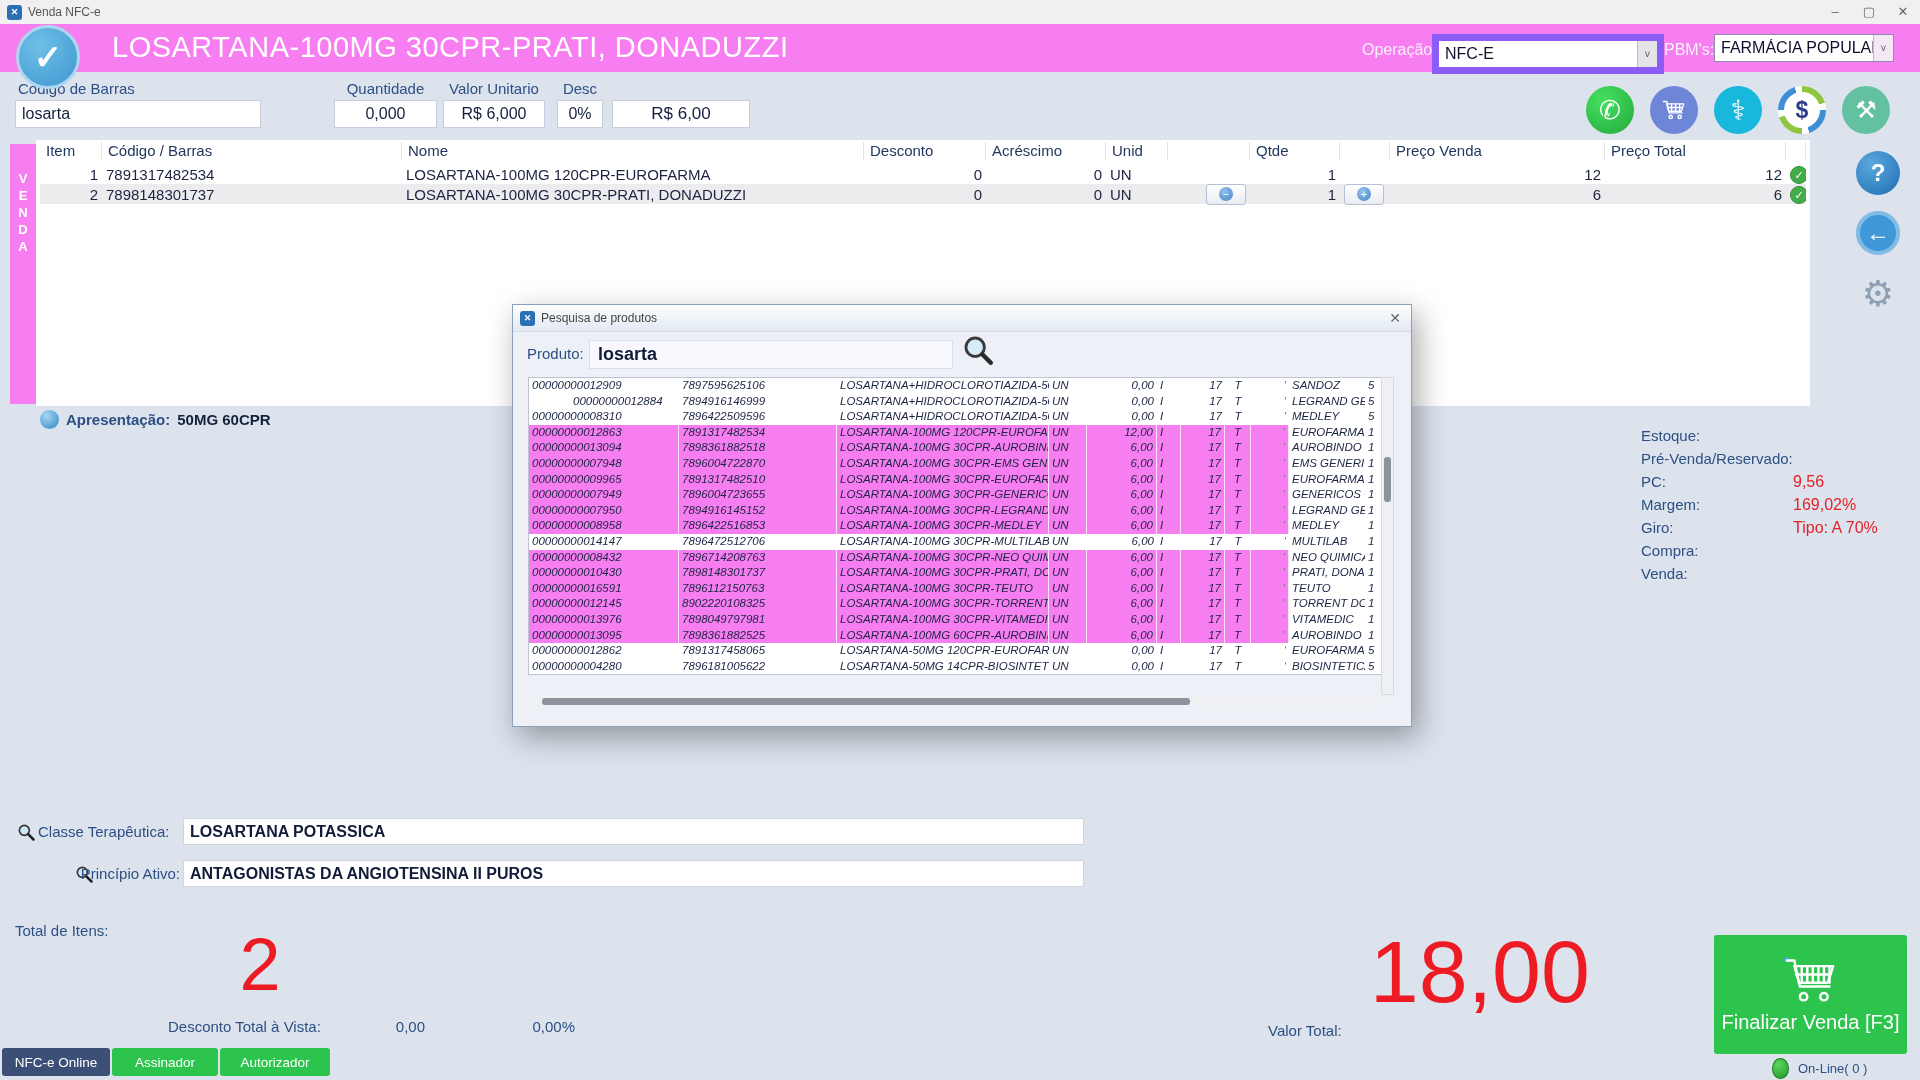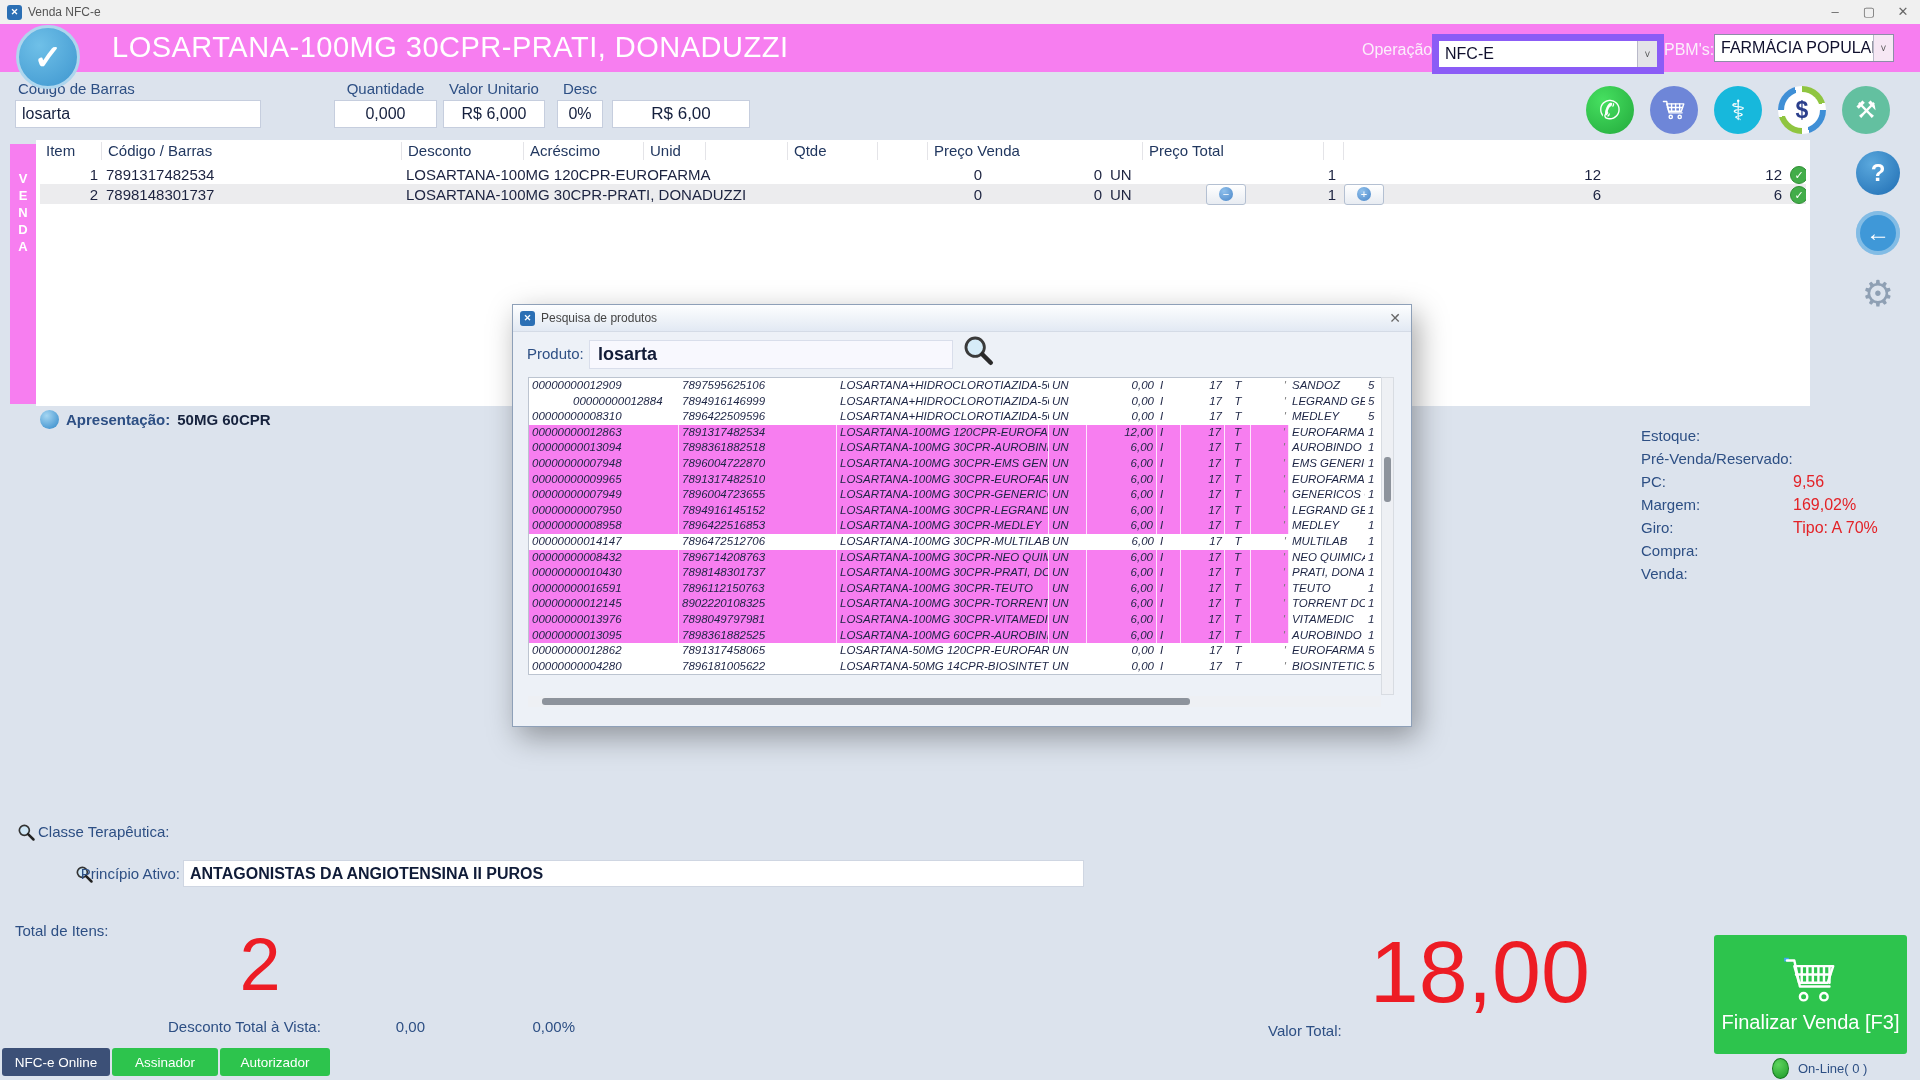--- a/index.html
+++ b/index.html
@@ -211,20 +211,21 @@
       <div>V</div>
       <div>E</div>
       <div>N</div>
       <div>D</div>
       <div>A</div>
     </div>
   <div id="sale-table">
     <div id="sale-hdr">
         <div class="shc" style="width: 62px;">Item</div>
         <div class="shc" style="width: 300px;">Código / Barras</div>
+        <div class="shc" style="width: 462px;">Nome</div>
         <div class="shc" style="width: 122px;">Desconto</div>
         <div class="shc" style="width: 120px;">Acréscimo</div>
         <div class="shc" style="width: 62px;">Unid</div>
         <div class="shc" style="width: 82px;"></div>
         <div class="shc" style="width: 90px;">Qtde</div>
         <div class="shc" style="width: 50px;"></div>
         <div class="shc" style="width: 215px;">Preço Venda</div>
         <div class="shc" style="width: 181px;">Preço Total</div>
         <div class="shc" style="width: 20px;"></div>
       </div>
@@ -580,20 +581,21 @@
       </div>
   </div>
 
   <span class="mag-ico" style="left:16px;top:822px;">
     <svg width="20" height="20" viewBox="0 0 24 24">
         <circle cx="10" cy="10" r="6" fill="#cfe6f5" stroke="#333" stroke-width="2"></circle>
         <line x1="14.5" y1="14.5" x2="21" y2="21" stroke="#222" stroke-width="3" stroke-linecap="round"></line>
       </svg>
   </span>
   <span id="classe-label">Classe Terapêutica:</span>
+  <div class="big-field" id="classe-field">LOSARTANA POTASSICA</div>
 
   <span class="mag-ico" style="left:74px;top:864px;">
     <svg width="20" height="20" viewBox="0 0 24 24">
         <circle cx="10" cy="10" r="6" fill="#cfe6f5" stroke="#333" stroke-width="2"></circle>
         <line x1="14.5" y1="14.5" x2="21" y2="21" stroke="#222" stroke-width="3" stroke-linecap="round"></line>
       </svg>
   </span>
   <span id="principio-label">Princípio Ativo:</span>
   <div class="big-field" id="principio-field">ANTAGONISTAS DA ANGIOTENSINA II PUROS</div>
 

